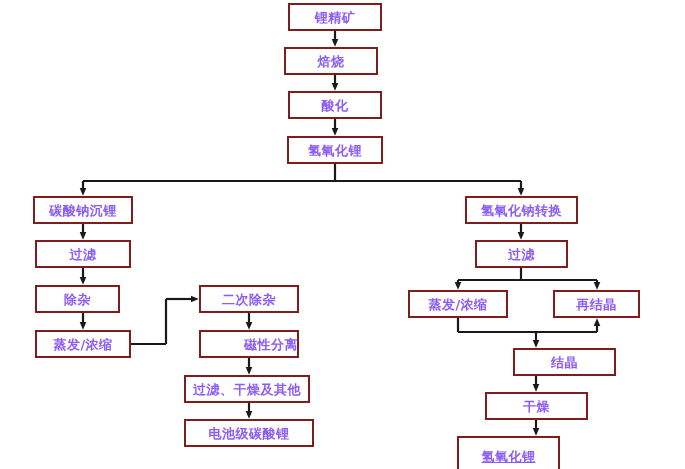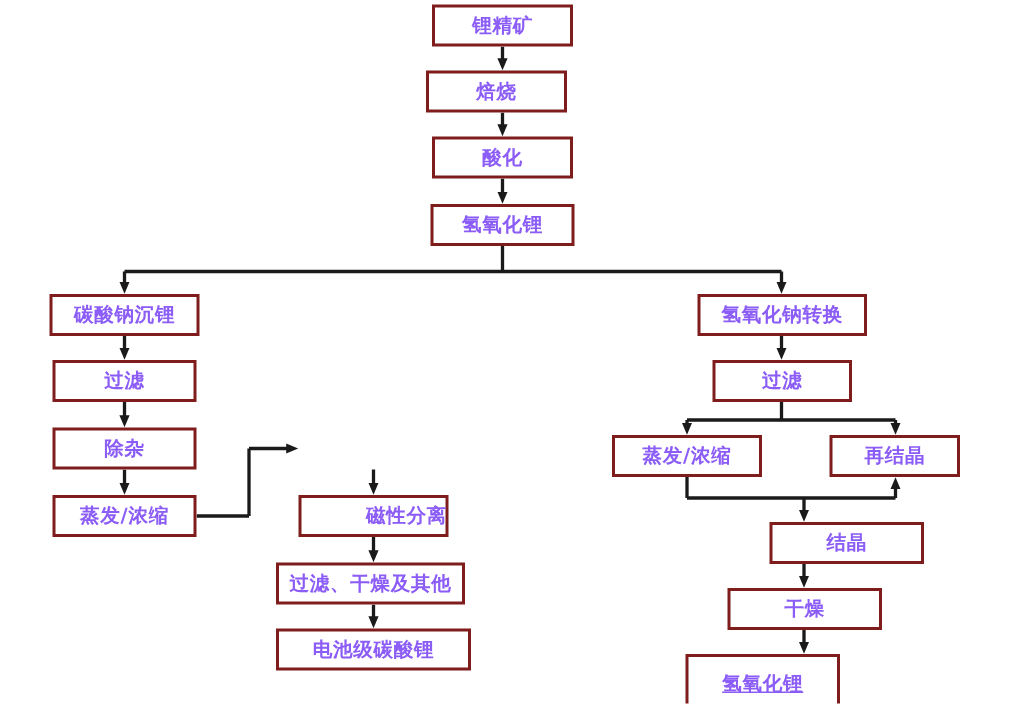--- a/index.html
+++ b/index.html
@@ -111,28 +111,31 @@
   </div>
 
   <div class="node" style="left:33px;top:196px;width:100px;height:28px;text-align:center;">
     <span>碳酸钠沉锂</span>
   </div>
 
   <div class="node" style="left:35px;top:240px;width:96px;height:28px;">
     <span>过滤</span>
   </div>
 
-  <div class="node" style="left:35px;top:285px;width:96px;height:28px;">
+  <div class="node" style="left:35px;top:285px;width:85px;height:28px;">
     <span>除杂</span>
   </div>
 
   <div class="node" style="left:35px;top:330px;width:96px;height:28px;">
     <span>蒸发/浓缩</span>
   </div>
 
+  <div class="node" style="left:199px;top:285px;width:100px;height:28px;">
+    <span>二次除杂</span>
+  </div>
 
   <div class="node" style="left:199px;top:330px;width:100px;height:28px;padding-left:44px;">
     <span>磁性分离</span>
   </div>
 
   <div class="node" style="left:184px;top:375px;width:126px;height:28px;">
     <span>过滤、干燥及其他</span>
   </div>
 
   <div class="node" style="left:465px;top:196px;width:113px;height:28px;">

